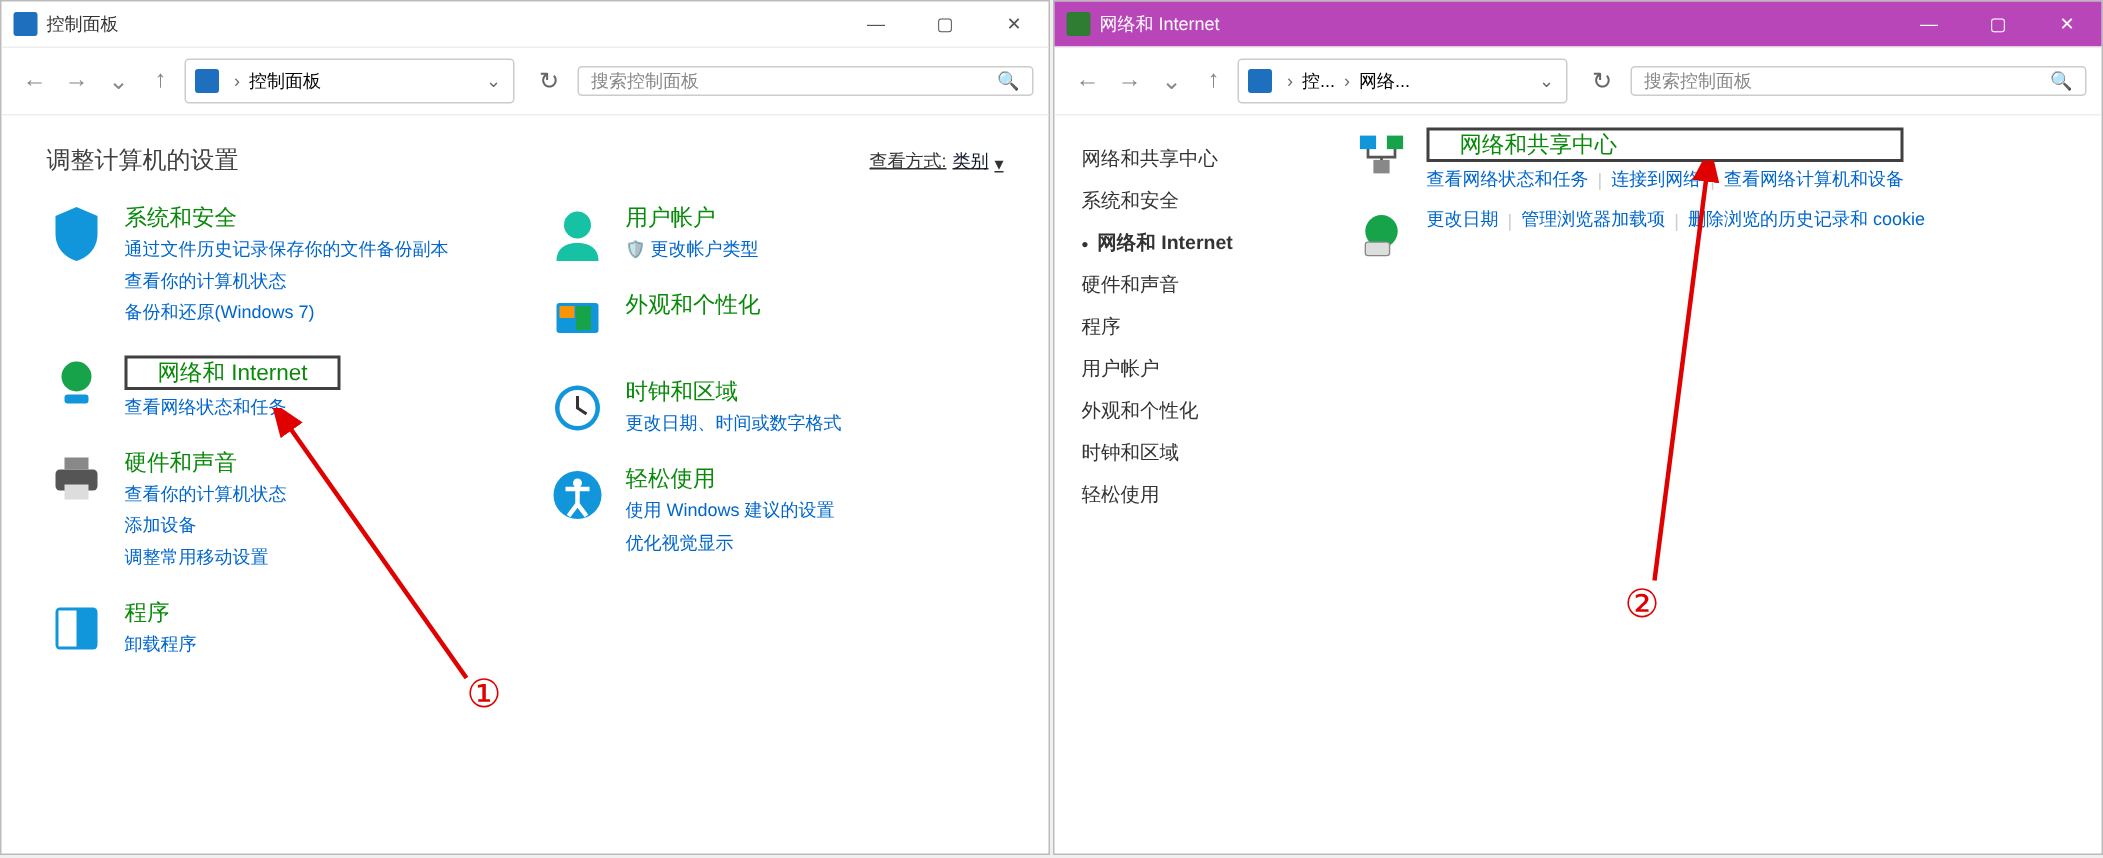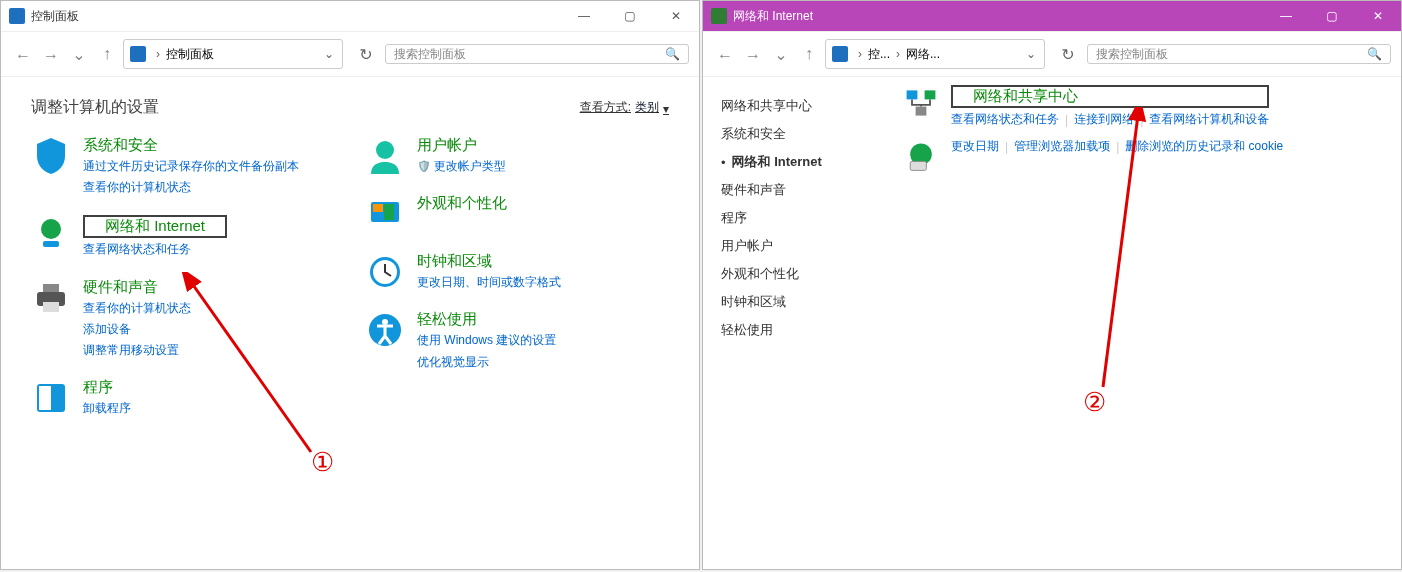--- a/index.html
+++ b/index.html
@@ -96,20 +96,21 @@
       <div class="col">
 
         <div class="cat">
           <svg class="caticon" viewBox="0 0 40 40">
               <path d="M20 2 L34 8 V20 C34 30 27 36 20 38 C13 36 6 30 6 20 V8 Z" fill="#1296db"></path>
             </svg>
           <div class="catbody">
             <a class="cattitle">系统和安全</a>
             <a class="catlink">通过文件历史记录保存你的文件备份副本</a>
             <a class="catlink">查看你的计算机状态</a>
+            <a class="catlink">备份和还原(Windows 7)</a>
           </div>
         </div>
 
         <div class="cat">
           <svg class="caticon" viewBox="0 0 40 40">
               <circle cx="20" cy="14" r="10" fill="#16a34a"></circle>
               <rect x="12" y="26" width="16" height="6" rx="2" fill="#1296db"></rect>
             </svg>
           <div class="catbody">
             <span class="redbox"><a class="cattitle">网络和 Internet</a></span>

